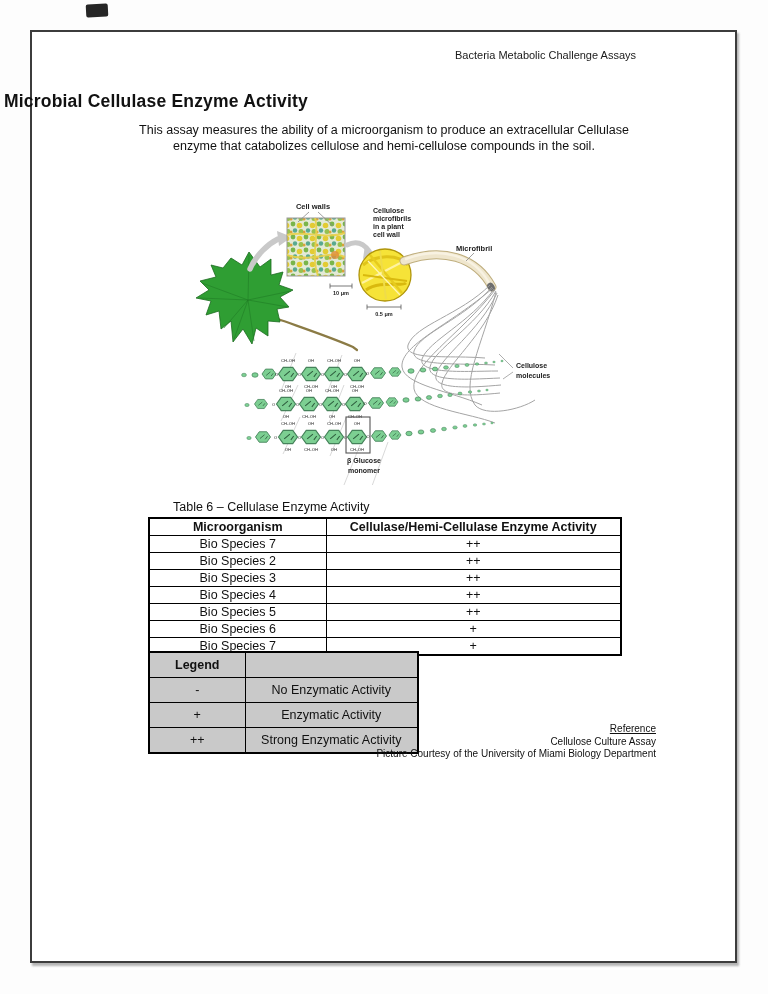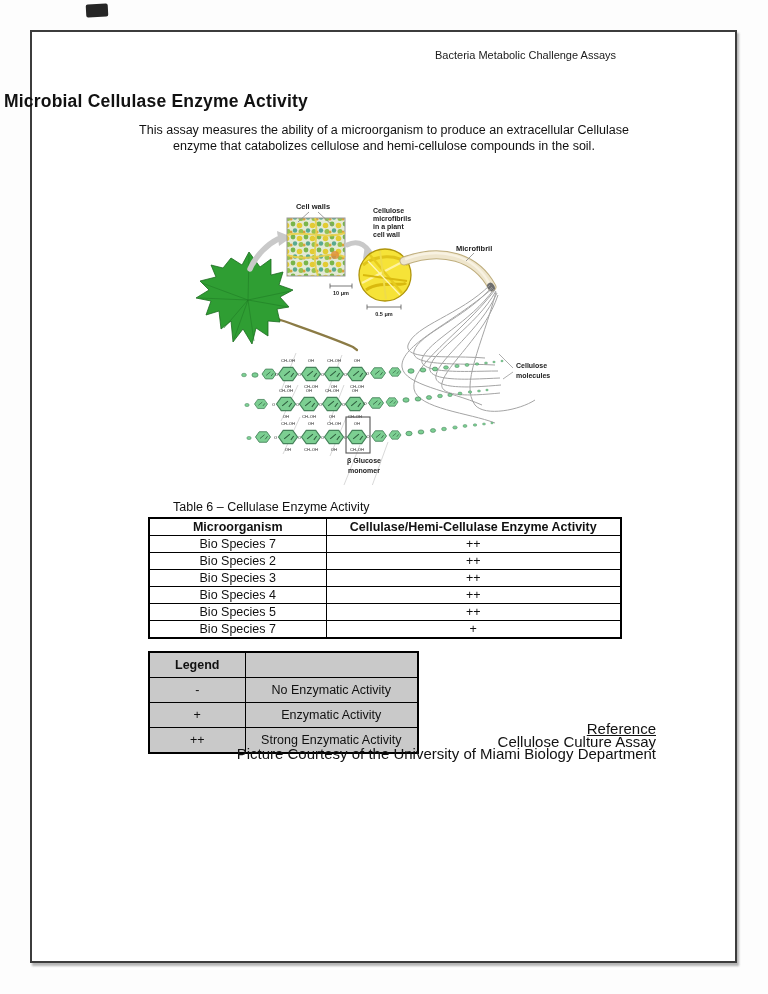--- a/index.html
+++ b/index.html
@@ -10,21 +10,21 @@
   .page-frame {
     position:absolute; left:30px; top:30px; width:703px; height:929px;
     border:2px solid #3c3c3c; background:#fff;
     box-shadow:2px 3px 2px rgba(90,90,90,.45);
   }
   .artifact {
     position:absolute; left:86px; top:4px; width:22px; height:13px;
     background:#141414; transform:rotate(-3deg); border-radius:2px; opacity:.92;
   }
   .running-header {
-    position:absolute; top:49px; right:152px; font-size:11px; color:#1a1a1a;
+    position:absolute; top:49px; right:132px; font-size:11px; color:#1a1a1a;
   }
   .doc-title {
     position:absolute; top:91px; left:4px; width:768px; 
     font-size:17.5px; font-weight:bold; letter-spacing:.2px;
   }
   .doc-desc {
     position:absolute; top:122px; left:0; width:768px; text-align:center;
     font-size:12.5px; line-height:16px;
   }
   .figure-wrap { position:absolute; left:30px; top:195px; width:633px; height:290px; }
@@ -44,21 +44,21 @@
     border-collapse:collapse; table-layout:fixed; font-size:12.5px; text-align:center;
     border:2px solid #000; background:#c9c9c9;
   }
   table.legend th, table.legend td {
     border:1.4px solid #000; padding:4px; height:16px; line-height:16px;
     background:#c9c9c9; white-space:nowrap;
   }
   table.legend th { font-weight:bold; }
   .reference {
     position:absolute; top:723px; right:112px; text-align:right;
-    font-size:15px; line-height:12.5px;
+    font-size:10px; line-height:12.5px;
   }
   .reference .head { text-decoration:underline; }
   svg text { font-family:"Liberation Sans", sans-serif; fill:#222; }
   svg .cap { font-weight:bold; }
 </style>
 </head>
 <body>
 
 <div class="artifact"></div>
 
@@ -345,20 +345,24 @@
       </tr>
     <tr>
         <td>Bio Species 4</td>
         <td>++</td>
       </tr>
     <tr>
         <td>Bio Species 5</td>
         <td>++</td>
       </tr>
     <tr>
+        <td>Bio Species 6</td>
+        <td>+</td>
+      </tr>
+    <tr>
         <td>Bio Species 7</td>
         <td>+</td>
       </tr>
   </tbody>
 </table>
 
 <table class="legend">
   <colgroup>
       <col style="width:96px">
       <col style="width:173px">

